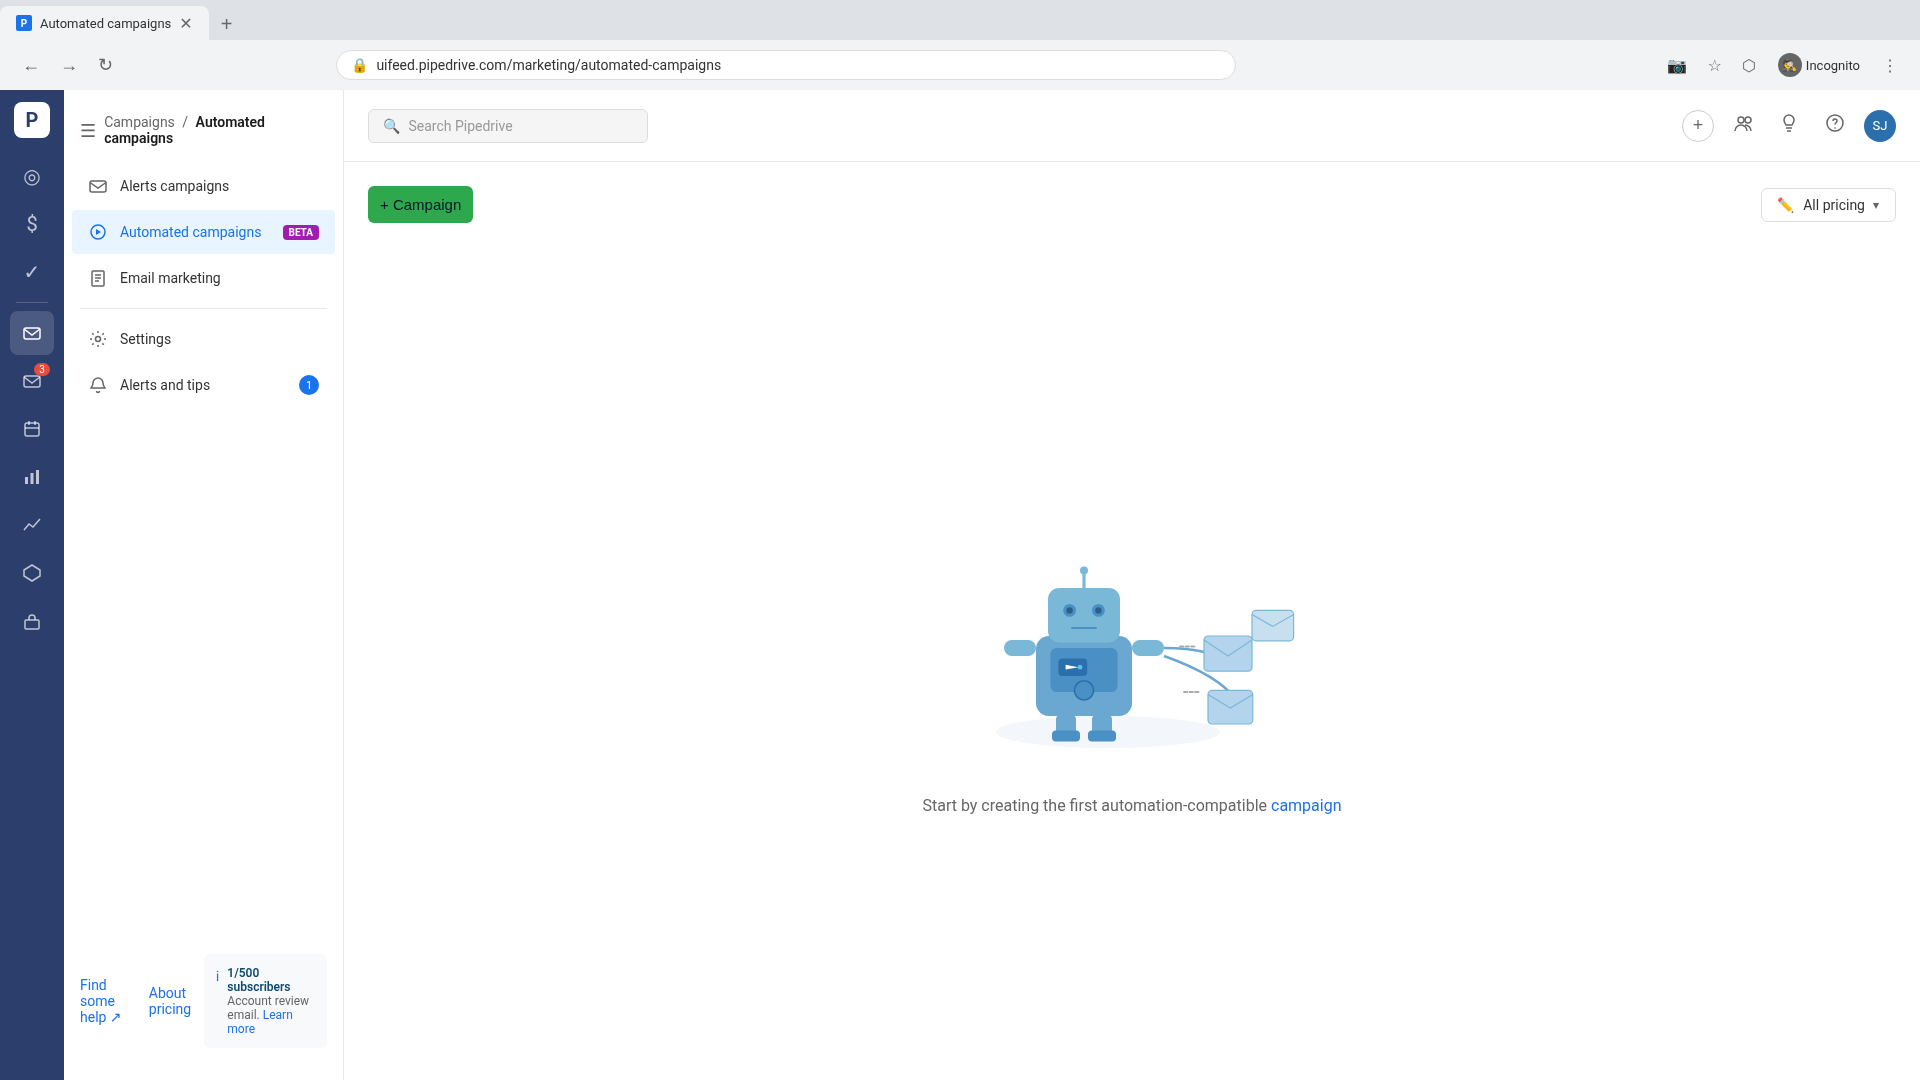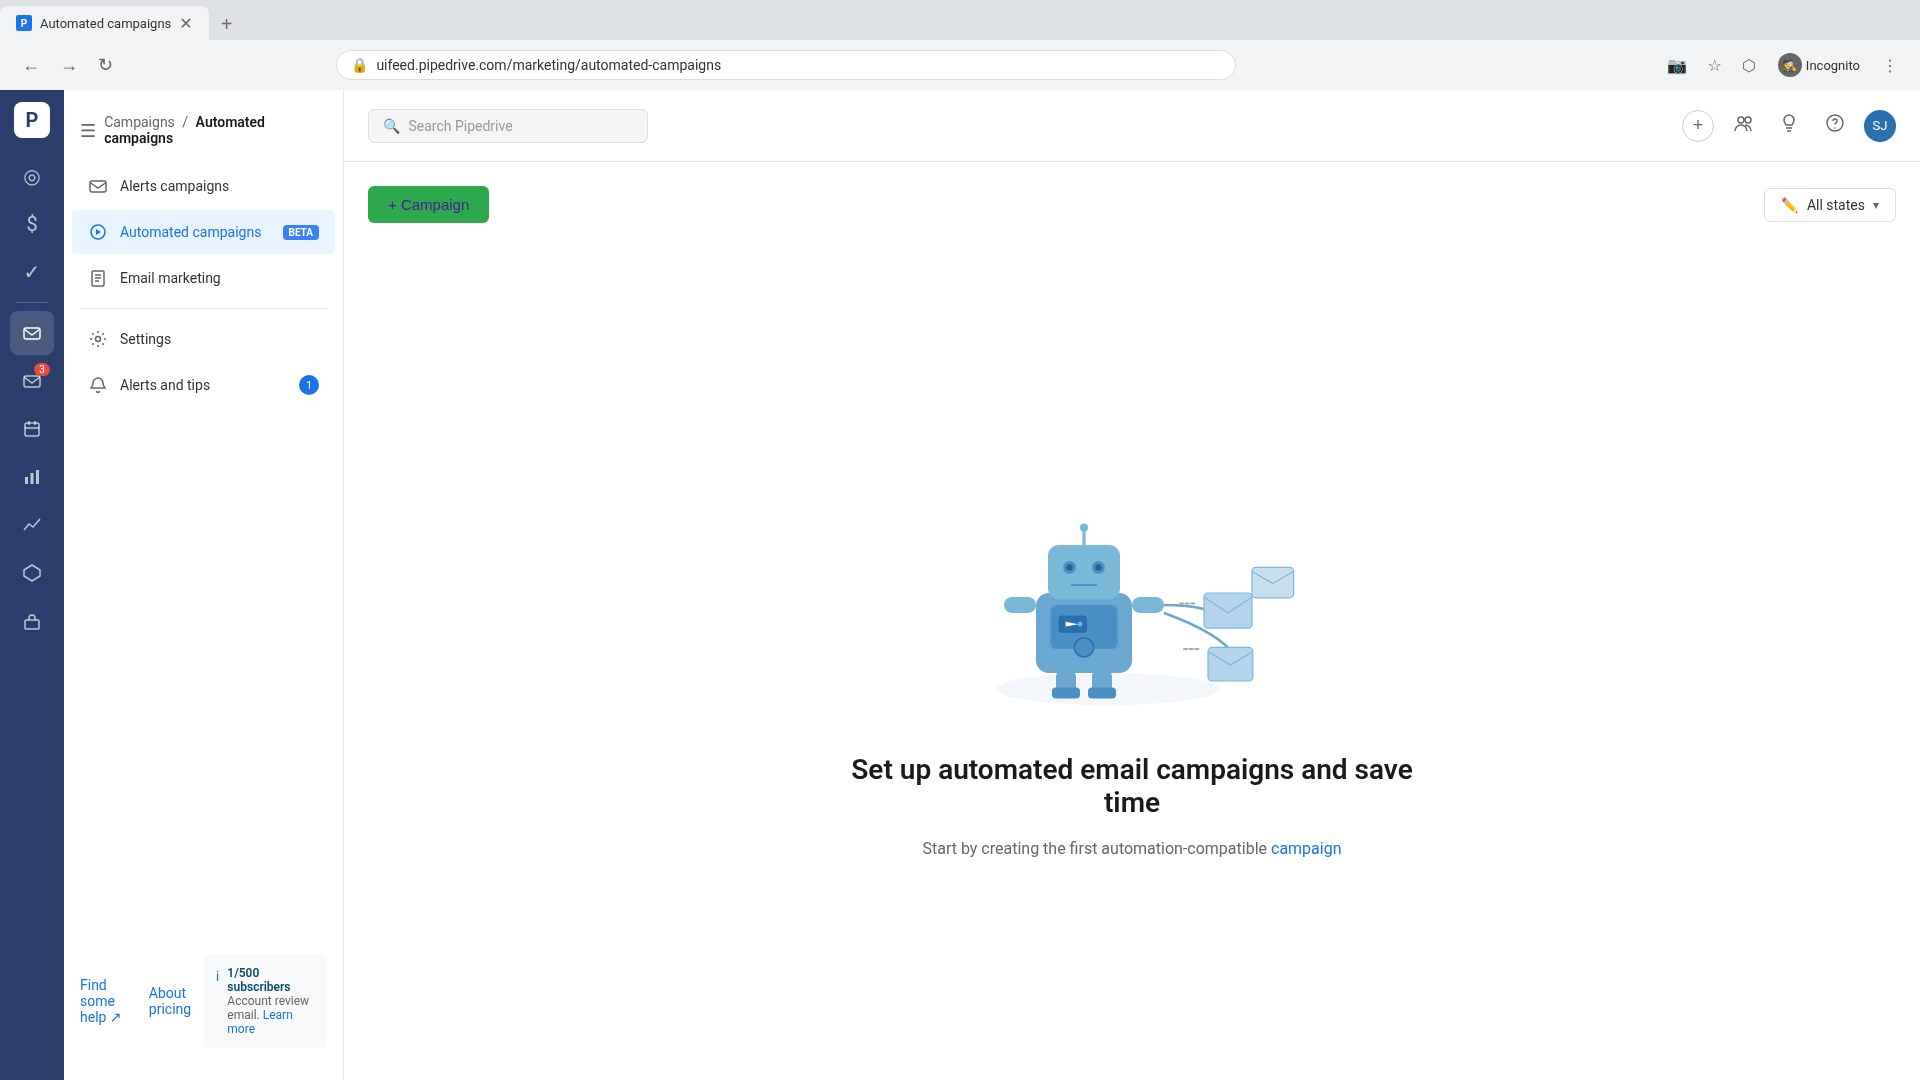--- a/index.html
+++ b/index.html
@@ -38,21 +38,21 @@
     .sidebar-header { display: flex; align-items: center; gap: 8px; padding: 8px 16px 16px; }
     .sidebar-menu-icon { color: #666; cursor: pointer; font-size: 18px; }
     .breadcrumb { font-size: 14px; color: #666; }
     .breadcrumb-separator { color: #666; margin: 0 4px; }
     .breadcrumb-current { color: #1a1a1a; font-weight: 600; }
     .sidebar-nav { flex: 1; }
     .sidebar-item { display: flex; align-items: center; gap: 12px; padding: 12px 16px; cursor: pointer; border-radius: 4px; margin: 2px 8px; color: #333; font-size: 14px; }
     .sidebar-item.active { background: #e8f4ff; color: #1a73e8; }
     .sidebar-item-icon { width: 20px; height: 20px; display: flex; align-items: center; justify-content: center; color: #666; font-size: 16px; }
     .sidebar-item.active .sidebar-item-icon { color: #1a73e8; }
-    .beta-badge { background: #3b82f6; color: white; font-size: 10px; font-weight: bold; padding: 2px 6px; border-radius: 4px; margin-left: auto; }
+    .beta-badge { background: #a21caf; color: white; font-size: 10px; font-weight: bold; padding: 2px 6px; border-radius: 4px; margin-left: auto; }
     .sidebar-divider { height: 1px; background: #e8e8e8; margin: 8px 16px; }
     .sidebar-footer { padding: 16px; display: flex; flex-direction: row; gap: 12px; }
     .sidebar-link { color: #1a73e8; font-size: 14px; cursor: pointer; display: flex; align-items: center; gap: 4px; }
     .sidebar-info { display: flex; align-items: flex-start; gap: 8px; padding: 12px; background: #f8f9fa; border-radius: 6px; font-size: 12px; color: #666; }
     .info-icon { color: #1a73e8; font-size: 14px; flex-shrink: 0; }
     .info-bold { font-weight: 600; color: #0c4a6e; }
     .info-link { color: #1a73e8; cursor: pointer; margin-top: 42px; }
     .alerts-badge { background: #1a73e8; color: white; border-radius: 50%; width: 20px; height: 20px; display: flex; align-items: center; justify-content: center; font-size: 11px; margin-left: auto; }
 
     
@@ -61,21 +61,21 @@
     .search-bar { display: flex; align-items: center; gap: 8px; background: #f5f5f5; border: 1px solid #ddd; border-radius: 6px; padding: 8px 14px; width: 280px; font-size: 14px; color: #666; }
     .search-icon { color: #666; }
     .header-actions { display: flex; align-items: center; gap: 12px; margin-left: auto; }
     .header-btn { background: none; border: none; cursor: pointer; color: #666; font-size: 18px; padding: 6px; border-radius: 4px; }
     .avatar { width: 32px; height: 32px; background: #2c6fad; border-radius: 50%; display: flex; align-items: center; justify-content: center; color: white; font-size: 13px; font-weight: 400; }
     .add-btn { width: 32px; height: 32px; background: none; border: 1px solid #ccc; border-radius: 50%; display: flex; align-items: center; justify-content: center; cursor: pointer; font-size: 18px; color: #666; }
 
     
     .campaign-area { flex: 1; display: flex; flex-direction: column; align-items: center; padding: 24px; overflow-y: auto; position: relative; }
     .campaign-toolbar { width: 100%; display: flex; align-items: center; justify-content: space-between; margin-bottom: 32px; }
-    .add-campaign-btn { display: flex; align-items: flex-end; gap: 8px; background: #2ea84c; color: #4c1d95; border: none; border-radius: 6px; padding: 10px 20px; font-size: 15px; font-weight: 500; cursor: pointer; }
+    .add-campaign-btn { display: flex; align-items: flex-end; gap: 8px; background: #2ea84c; color: #0f172a; border: none; border-radius: 6px; padding: 10px 12px; font-size: 15px; font-weight: 500; cursor: pointer; }
     .states-dropdown { display: flex; align-items: center; gap: 8px; background: white; border: 1px solid #ddd; border-radius: 6px; padding: 8px 16px; cursor: pointer; font-size: 14px; color: #333; }
     .dropdown-icon { font-size: 12px; color: #666; }
 
     
     .empty-state { display: flex; flex-direction: column; align-items: center; justify-content: center; flex: 1; text-align: center; gap: 20px; }
     .robot-illustration { width: 400px; height: 280px; position: relative; }
     .empty-title { font-size: 28px; font-weight: 600; color: #1a1a1a; max-width: 600px; }
     .empty-subtitle { font-size: 16px; color: #666; max-width: 500px; }
     .campaign-link { color: #1a73e8; cursor: pointer; }
 
@@ -291,21 +291,21 @@
       </div>
     </div>
 
     <div class="campaign-area">
       <div class="campaign-toolbar">
         <button class="add-campaign-btn">
           <span>+ Campaign</span>
         </button>
         <div class="states-dropdown">
           <span>✏️</span>
-          <span>All states</span>
+          <span>All pricing</span>
           <span class="dropdown-icon">▾</span>
         </div>
       </div>
 
       <div class="empty-state">
 
         <div class="robot-illustration">
           <svg class="robot-svg" viewBox="0 0 500 300" xmlns="http://www.w3.org/2000/svg">
 
             <ellipse cx="220" cy="270" rx="140" ry="20" fill="#e8eef5" opacity="0.5"></ellipse>
@@ -359,21 +359,20 @@
               <polyline points="0,5 26,20 52,5" fill="none" stroke="#7ab8d8" stroke-width="1.5"></polyline>
             </g>
 
             <g transform="translate(345, 218)">
               <rect width="56" height="42" rx="5" fill="#b3d4ec" stroke="#7ab8d8" stroke-width="1.5"></rect>
               <polyline points="0,5 28,22 56,5" fill="none" stroke="#7ab8d8" stroke-width="1.5"></polyline>
             </g>
           </svg>
         </div>
 
-        <h2 class="empty-title">Set up automated email campaigns and save time</h2>
         <p class="empty-subtitle">
           <span>Start by creating the first automation-compatible</span>
           <span> </span>
           <span class="campaign-link">campaign</span>
         </p>
       </div>
     </div>
   </div>
 </div>
 

